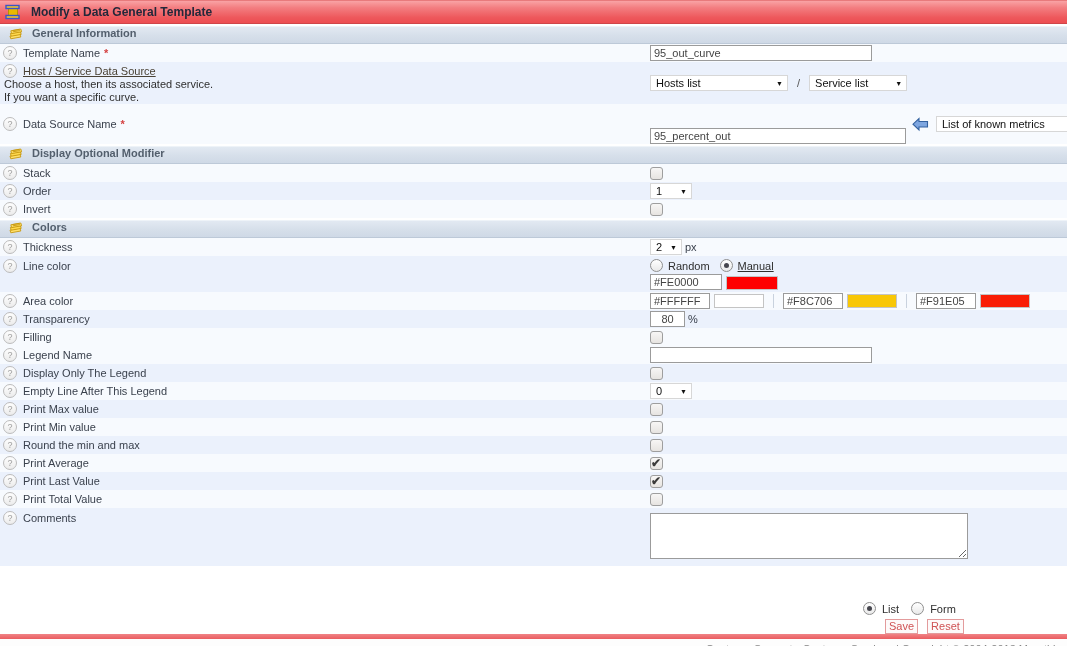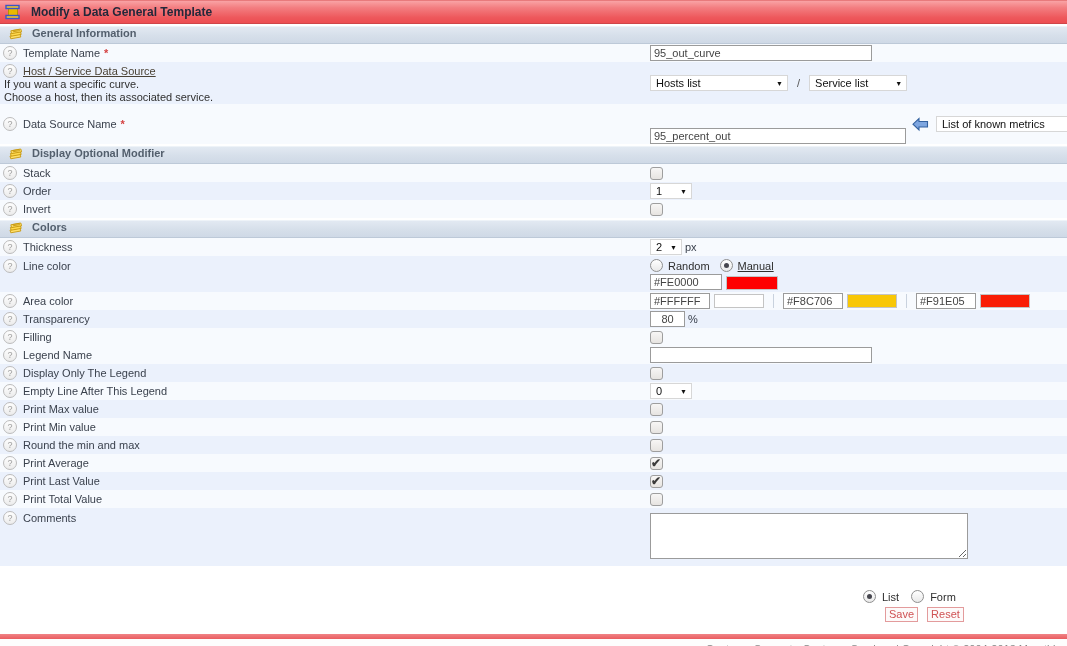--- a/index.html
+++ b/index.html
@@ -78,21 +78,21 @@
   .swatch{width:52px;height:14px;border:1px solid #c4c4c4;margin-left:4px;box-sizing:border-box;}
   .cgroup{display:flex;align-items:center;}
   .vsep{width:1px;height:14px;background:#c9d2de;margin:0 9px;}
   textarea.cmt{
     box-sizing:border-box;border:1px solid #9b9b9b;background:#fff;resize:both;
     font-family:inherit;font-size:11px;margin:2px 0;
   }
   .arrow-ic{margin:0 7px 0 6px;display:inline-flex;}
   
   .bottom-bar{background:#ffffff;height:68px;}
-  .mode-row{display:flex;align-items:center;padding-left:863px;padding-top:24px;}
+  .mode-row{display:flex;align-items:center;padding-left:863px;padding-top:36px;}
   .mode-row .radio-lb{margin:0 12px 0 6px;}
   .btn-row{display:flex;align-items:center;padding-left:885px;padding-top:4px;}
   .btn{
     font-family:inherit;font-size:11px;color:#cf5254;background:#fdfafa;
     border:1px solid #e39b9c;padding:0 3px;height:15px;line-height:13px;margin-right:9px;cursor:pointer;
   }
   
   .footer-bar{height:5px;background:linear-gradient(180deg,#f08486 0%,#ea5c60 100%);}
   .footer-strip{height:20px;display:flex;align-items:center;justify-content:flex-end;padding-right:6px;color:#858585;font-size:11px;background:#fdfdfd;}
 </style>
@@ -136,22 +136,22 @@
       <div class="cell-right">
         <input class="txt" type="text" value="95_out_curve" style="width: 222px;">
       </div>
     </div>
     <div class="field-row row-blue" style="min-height: 42px;">
       <div class="cell-left block">
         <div class="label-line">
           <span class="help-ic">?</span>
           <span class="f-label linkish">Host / Service Data Source</span>
         </div>
+        <div class="desc-line">Choose a host, then its associated service.</div>
         <div class="desc-line">If you want a specific curve.</div>
-        <div class="desc-line">Choose a host, then its associated service.</div>
       </div>
       <div class="cell-right">
         <span class="selbox" style="width: 138px;">
           <span>Hosts list</span>
           <span class="arr">▼</span>
         </span>
         <span class="sep">/</span>
         <span class="selbox" style="width: 98px;">
           <span>Service list</span>
           <span class="arr">▼</span>

